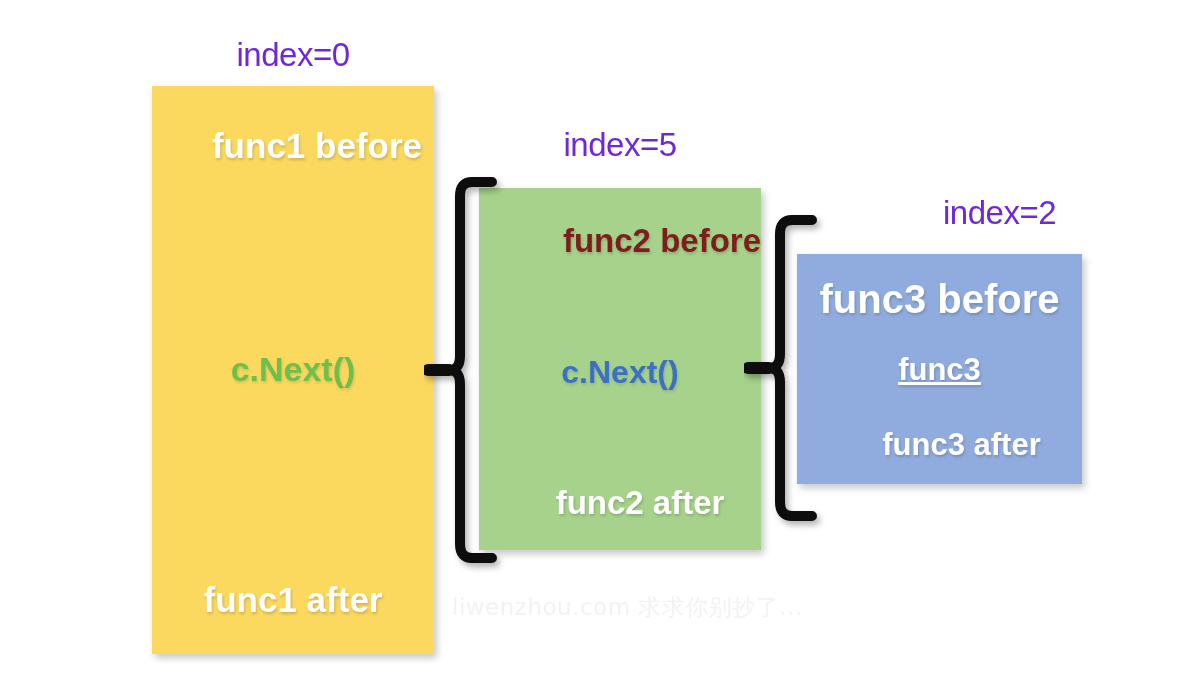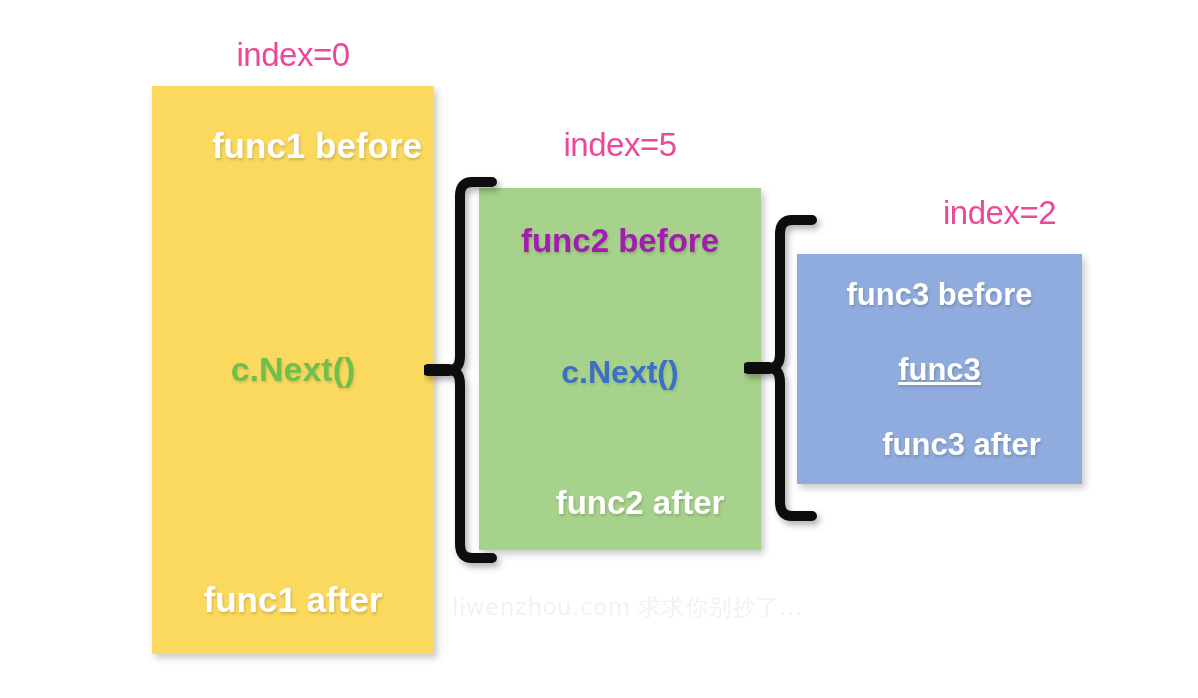--- a/index.html
+++ b/index.html
@@ -17,21 +17,21 @@
   }
 
   .stage {
     position: absolute;
     inset: 0;
   }
 
   
   .index-label {
     position: absolute;
-    color: #ec4899;
+    color: #6d28d9;
     font-family: "Liberation Sans", "DejaVu Sans", sans-serif;
     font-weight: 400;
     font-size: 33px;
     letter-spacing: -0.5px;
     white-space: nowrap;
     line-height: 1;
   }
   #label-0 { left: 152px; top: 38px; width: 282px; text-align: center; }
   #label-1 { left: 479px; top: 128px; width: 282px; text-align: center; }
   #label-2 { left: 771px; top: 196px; width: 285px; text-align: right; }
@@ -104,21 +104,21 @@
   #frame-2 {
     left: 797px;
     top: 254px;
     width: 285px;
     height: 230px;
     background: #90ACDE;
     z-index: 3;
   }
   #frame-2 .l-before {
     position: absolute; left: 0; right: 0; top: 25px;
-    font-size: 31px; color: #ffffff; text-align: center;
+    font-size: 40px; color: #ffffff; text-align: center;
     text-shadow: 1px 2px 3px rgba(0,0,0,0.18);
   }
   #frame-2 .l-mid {
     position: absolute; left: 0; right: 0; top: 100px;
     font-size: 31px; color: #ffffff; text-align: center;
     text-shadow: 1px 2px 3px rgba(0,0,0,0.18);
   }
   #frame-2 .l-after {
     position: absolute; left: 0; right: 0; top: 175px;
     font-size: 31px; color: #ffffff; text-align: center;
@@ -160,21 +160,21 @@
 
   <div class="index-label" id="label-2">index=2</div>
 
   <div class="frame" id="frame-0" style="background: rgb(251, 217, 94);">
     <div class="line l-before" style="color: rgb(255, 255, 255);">func1 before</div>
     <div class="line l-next" style="color: rgb(110, 192, 77);">c.Next()</div>
     <div class="line l-after" style="color: rgb(255, 255, 255);">func1 after</div>
   </div>
 
   <div class="frame" id="frame-1" style="background: rgb(166, 210, 139);">
-    <div class="line l-before" style="color: #a21caf;">func2 before</div>
+    <div class="line l-before" style="color: #7f1d1d; text-align: right;">func2 before</div>
     <div class="line l-next" style="color: rgb(60, 111, 198);">c.Next()</div>
     <div class="line l-after" style="color: rgb(255, 255, 255); padding-left: 40px;">func2 after</div>
   </div>
 
   <div class="frame" id="frame-2" style="background: rgb(144, 172, 222);">
     <div class="line l-before" style="color: rgb(255, 255, 255);">func3 before</div>
     <div class="line l-mid" style="color: rgb(255, 255, 255); text-decoration: underline;">func3</div>
     <div class="line l-after" style="color: rgb(255, 255, 255); padding-left: 44px;">func3 after</div>
   </div>
 

